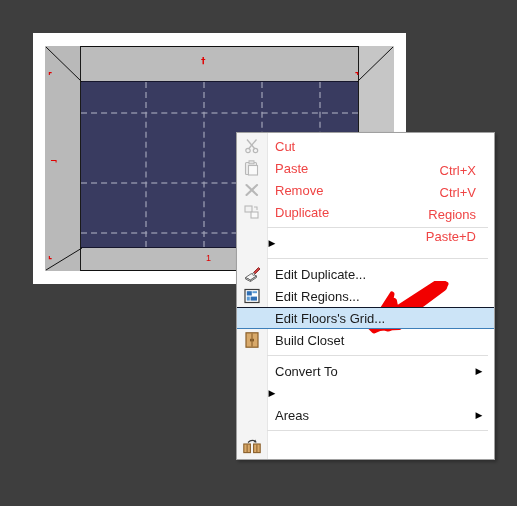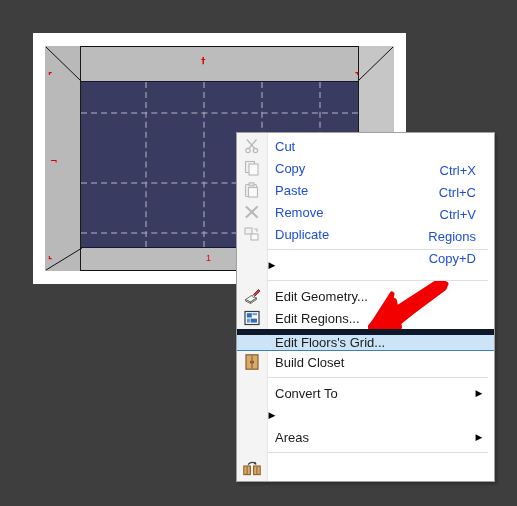--- a/index.html
+++ b/index.html
@@ -166,25 +166,25 @@
     white-space: nowrap;
   }
   .mi .acc {
     color: #1a1a1a;
     padding-right: 10px;
     white-space: nowrap;
     margin-top: 48px;
   }
   .mi.disabled .lbl,
   .mi.disabled .acc {
-    color: #1d4ed8;
+    color: #ef4444;
   }
   .mi.highlight {
     background: #cce4f7;
-    border-top: 6px solid #0f172a;
+    border-top: 1px solid #0f172a;
     border-bottom: 1px solid #3d7fb9;
     height: 22px;
   }
   .mi .arrow {
     width: 10px;
     text-align: center;
     font-size: 9px;
     color: #000;
     margin-right: 2px;
   }
@@ -253,30 +253,20 @@
         <line x1="3" y1="1.5" x2="11" y2="11" stroke="#b8b8b8" stroke-width="1.3"></line>
         <line x1="12.5" y1="1.5" x2="4.5" y2="11" stroke="#b8b8b8" stroke-width="1.3"></line>
         </svg>
       </span>
       <span class="lbl">Cut</span>
       <span class="acc">Ctrl+X</span>
     </div>
     <div class="mi disabled">
       <span class="ico">
         <svg width="16" height="16" viewBox="0 0 16 16">
-        <rect x="1.5" y="1.5" width="9" height="11" fill="#f0f0f0" stroke="#b8b8b8" stroke-width="1.1"></rect>
-        <rect x="5" y="4" width="9" height="11" fill="#fafafa" stroke="#b8b8b8" stroke-width="1.1"></rect>
-        </svg>
-      </span>
-      <span class="lbl">Copy</span>
-      <span class="acc">Ctrl+C</span>
-    </div>
-    <div class="mi disabled">
-      <span class="ico">
-        <svg width="16" height="16" viewBox="0 0 16 16">
         <rect x="1.5" y="2.5" width="11" height="12" rx="1" fill="#ededed" stroke="#b8b8b8" stroke-width="1.1"></rect>
         <rect x="5" y="0.8" width="5" height="3" fill="#e2e2e2" stroke="#b8b8b8" stroke-width="1"></rect>
         <rect x="4.5" y="5.5" width="9" height="9.5" fill="#fafafa" stroke="#b8b8b8" stroke-width="1.1"></rect>
         </svg>
       </span>
       <span class="lbl">Paste</span>
       <span class="acc">Ctrl+V</span>
     </div>
     <div class="mi disabled">
       <span class="ico">
@@ -290,39 +280,39 @@
     </div>
     <div class="mi disabled">
       <span class="ico">
         <svg width="16" height="16" viewBox="0 0 16 16">
         <rect x="1" y="2" width="7" height="6" fill="#f2f2f2" stroke="#b8b8b8" stroke-width="1.1"></rect>
         <rect x="7" y="8" width="7" height="6" fill="#fafafa" stroke="#b8b8b8" stroke-width="1.1"></rect>
         <path d="M10 3 l3 0 l0 3" fill="none" stroke="#b8b8b8" stroke-width="1.1"></path>
         </svg>
       </span>
       <span class="lbl">Duplicate</span>
-      <span class="acc">Copy+D</span>
+      <span class="acc">Paste+D</span>
     </div>
     <div class="sep"></div>
     <div class="mi">
       <span class="ico"></span>
       <span class="arrow">▶</span>
     </div>
     <div class="sep"></div>
     <div class="mi">
       <span class="ico">
         <svg width="17" height="17" viewBox="0 0 17 17">
         <path d="M1.5 11.5 L7.5 7.5 L12.5 10 L6.5 14 Z" fill="#f6f6f6" stroke="#6d6d6d" stroke-width="1"></path>
         <path d="M1.5 11.5 L1.5 13 L6.5 15.5 L6.5 14 Z" fill="#dcdcdc" stroke="#6d6d6d" stroke-width="1"></path>
         <path d="M6.5 14 L12.5 10 L12.5 11.5 L6.5 15.5 Z" fill="#cfcfcf" stroke="#6d6d6d" stroke-width="1"></path>
         <path d="M9 7 L14.5 1.5 L16 3 L10.5 8.5 Z" fill="#cf4040" stroke="#8a2020" stroke-width="0.9"></path>
         <path d="M8 8.2 L9.6 6.6 L11 8 L9.4 9.6 Z" fill="#d8d8d8" stroke="#6d6d6d" stroke-width="0.8"></path>
         </svg>
       </span>
-      <span class="lbl">Edit Geometry...</span>
+      <span class="lbl">Edit Duplicate...</span>
     </div>
     <div class="mi">
       <span class="ico">
         <svg width="16" height="16" viewBox="0 0 16 16">
         <rect x="1" y="1.5" width="14" height="13" fill="#ffffff" stroke="#3b3b3b" stroke-width="1.2"></rect>
         <rect x="2.8" y="3.2" width="5" height="4.3" fill="#2f6fb5"></rect>
         <rect x="8.4" y="3.2" width="4.6" height="2" fill="#5b9bd5"></rect>
         <rect x="2.8" y="8.6" width="3" height="4" fill="#5b9bd5"></rect>
         <rect x="6.6" y="8.6" width="6.4" height="4" fill="#2f6fb5"></rect>
         </svg>

